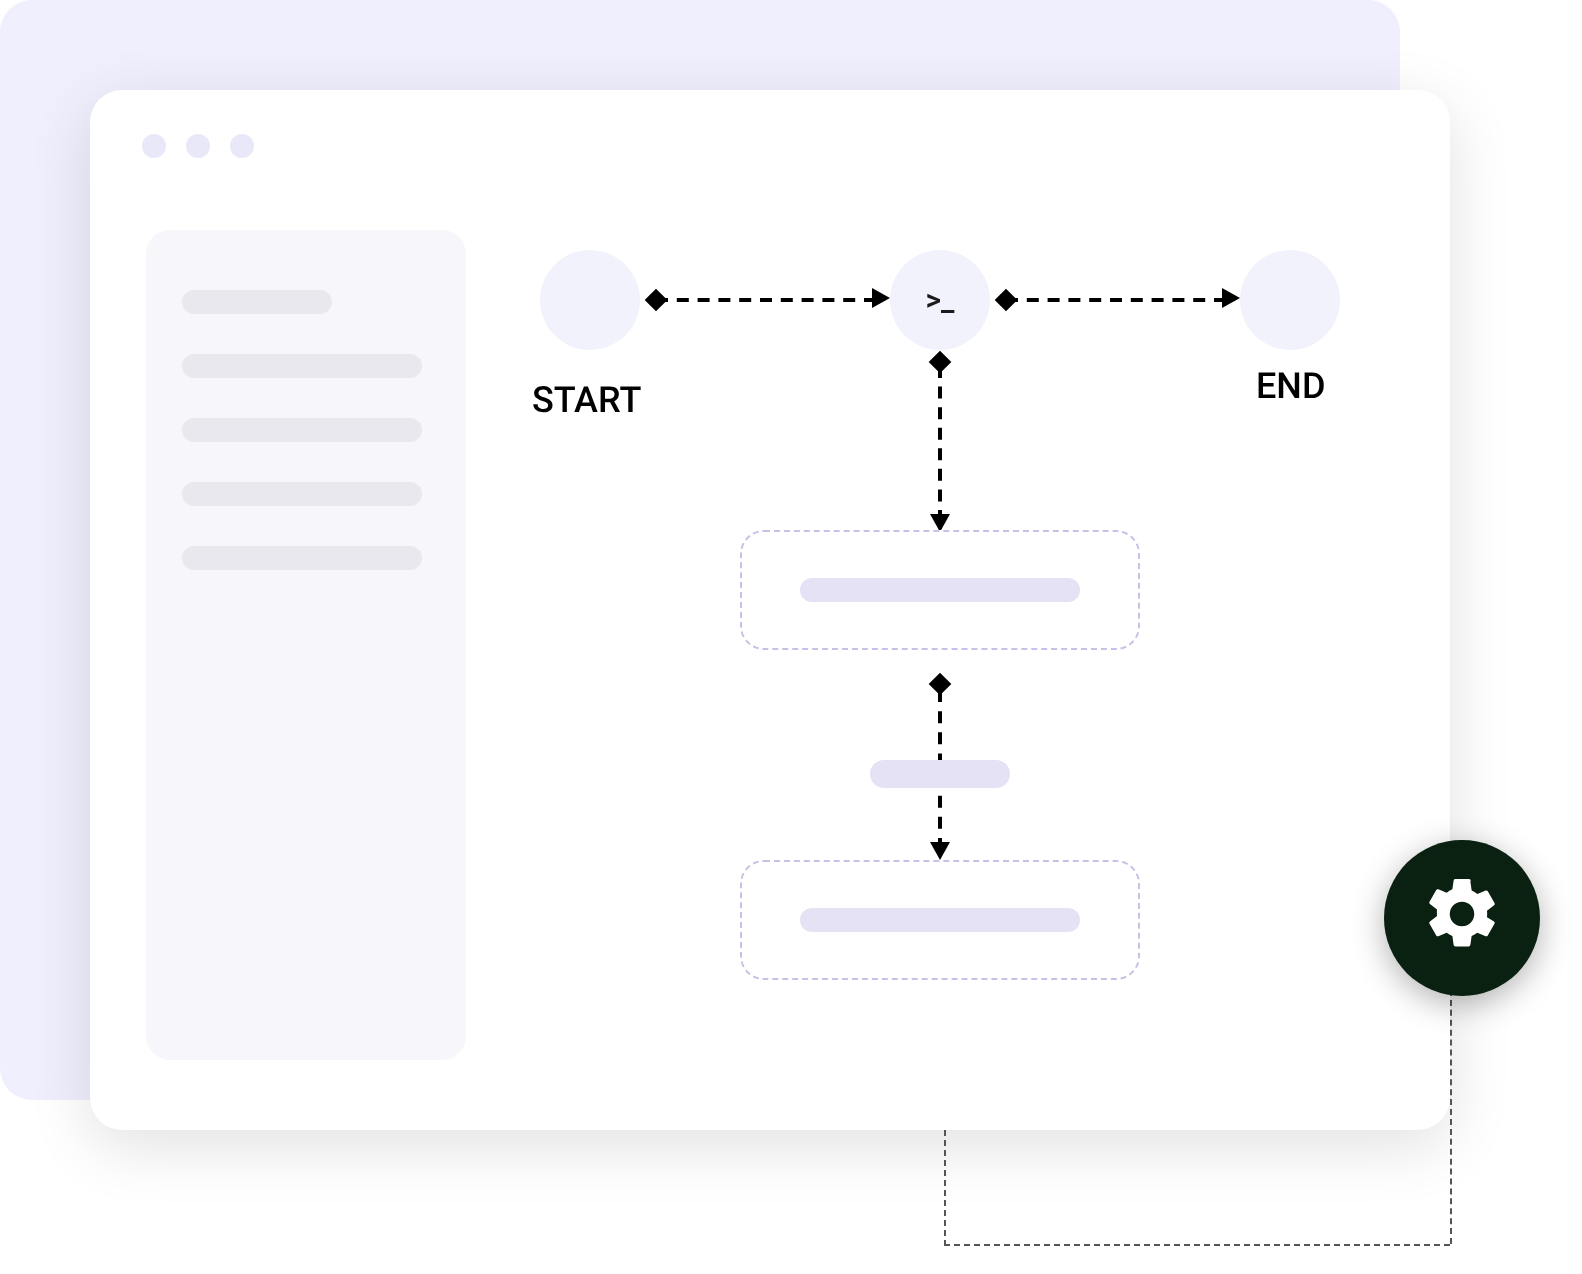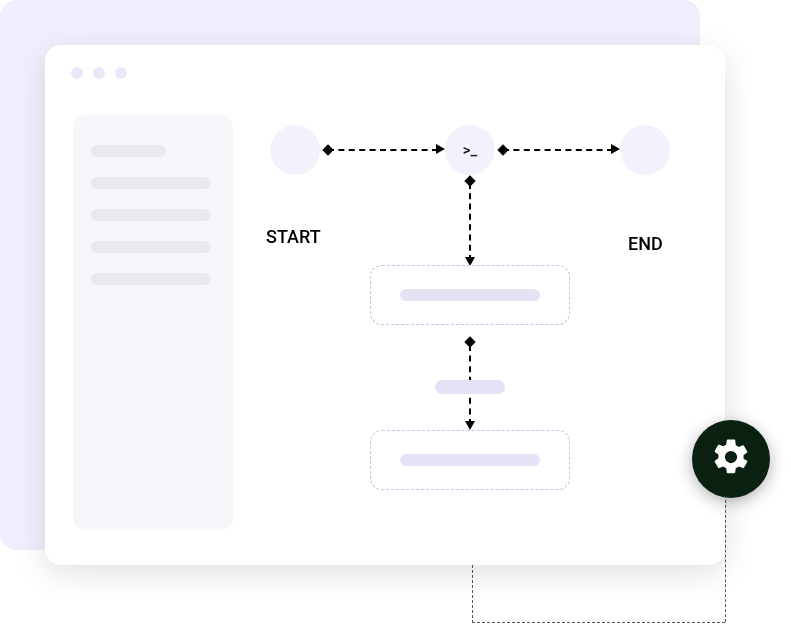--- a/index.html
+++ b/index.html
@@ -81,24 +81,23 @@
     color: #1a1a1a;
   }
   .start-node { top: 80px; left: 225px; }
   .cmd-node { top: 80px; left: 400px; }
   .end-node { top: 80px; left: 575px; }
   .node-label {
     position: absolute;
     font-size: 18px;
     font-weight: 500;
     color: #000;
-    margin-top: 36px;
   }
   .start-label { top: 145px; left: 221px; }
-  .end-label { top: 152px; left: 583px; }
+  .end-label { top: 138px; left: 583px; }
   
   .rect-node {
     position: absolute;
     width: 200px;
     height: 60px;
     border: 1.5px dashed #C7C1E8;
     border-radius: 12px;
     background: #ffffff;
     display: flex;
     align-items: center;

